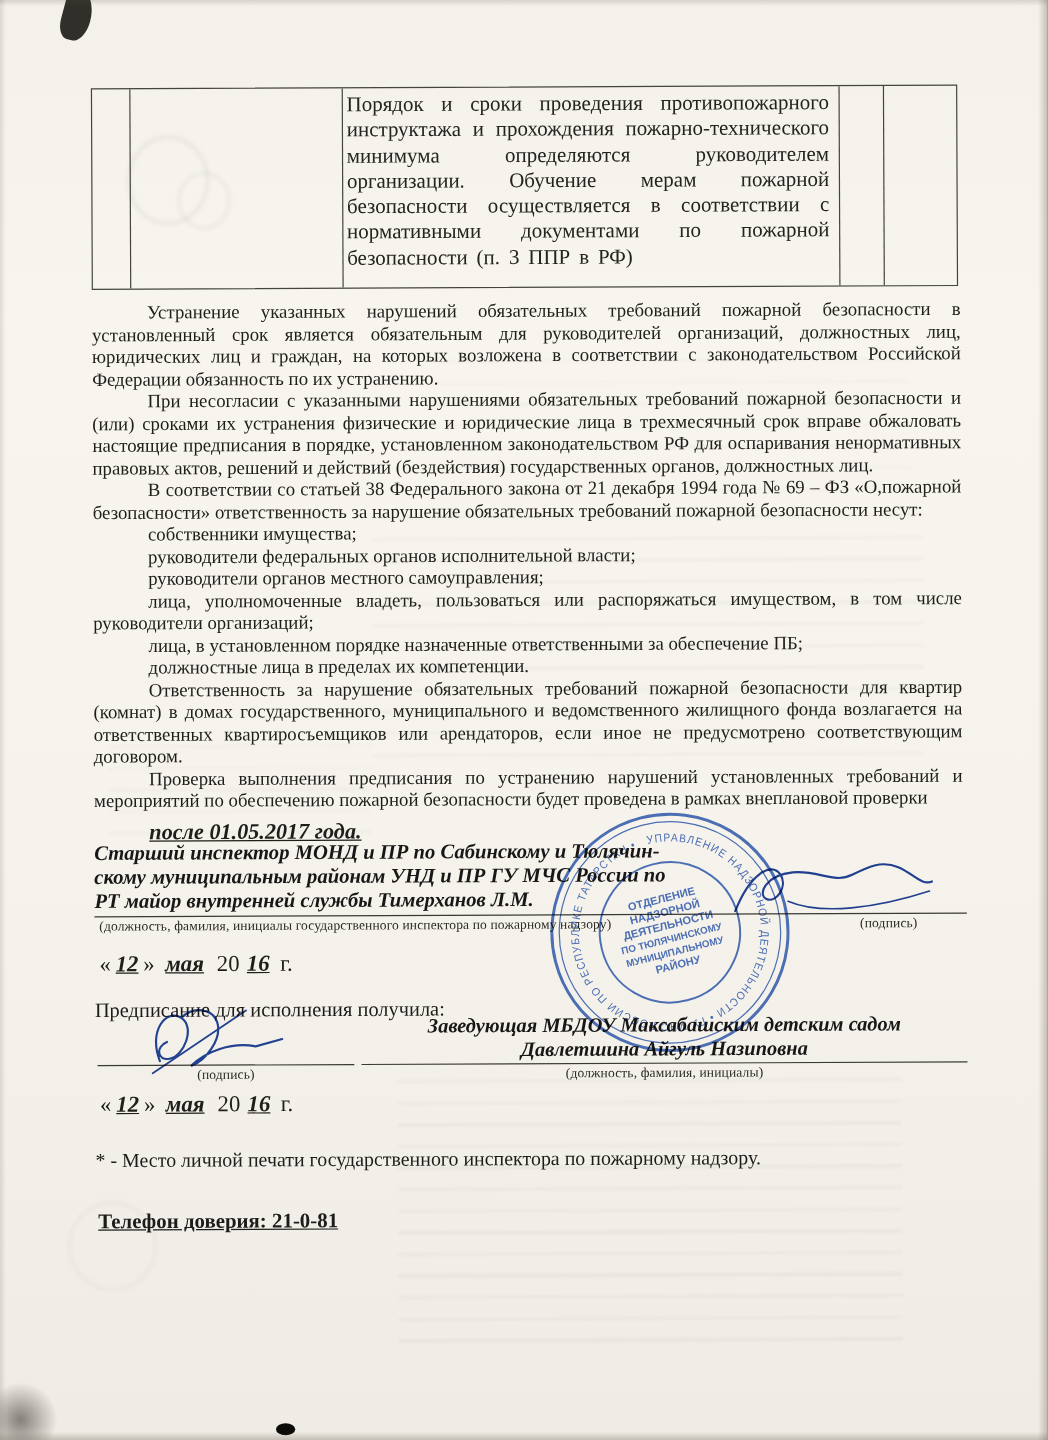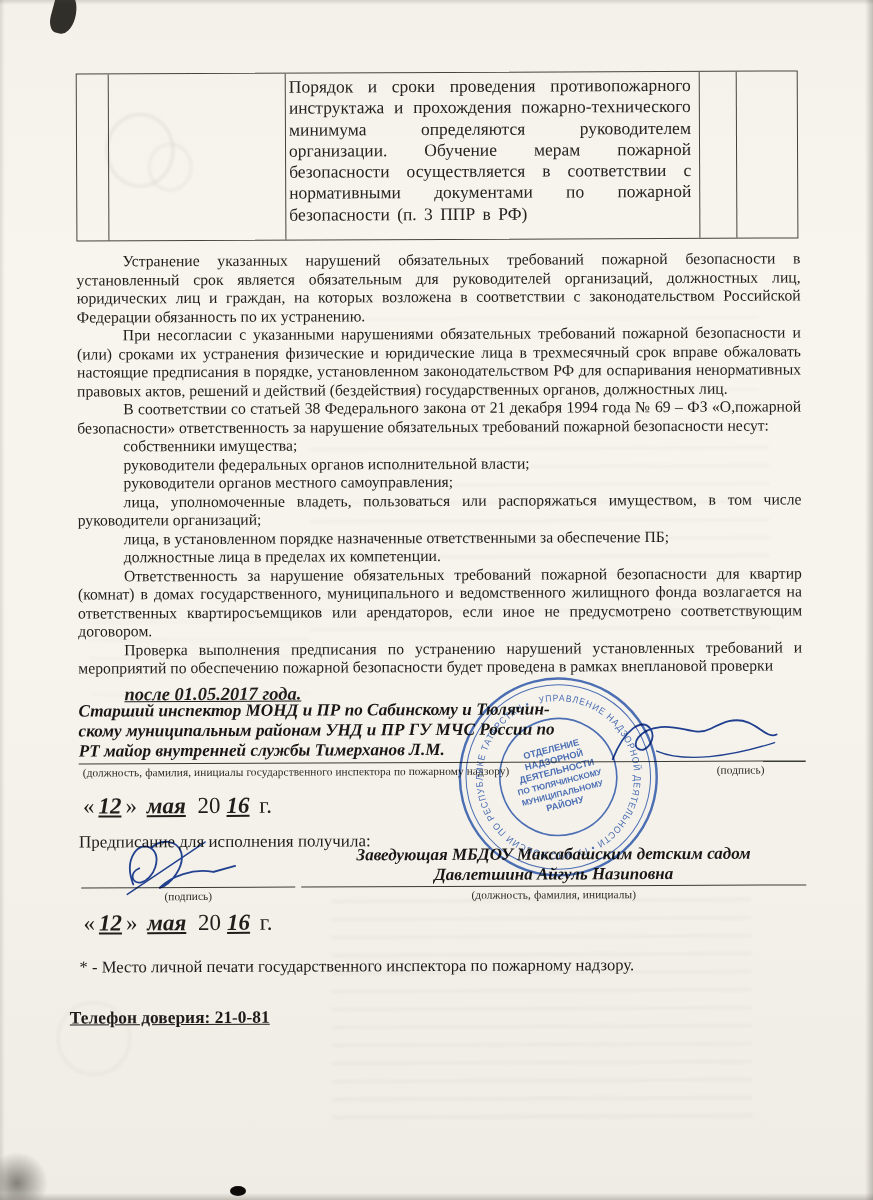--- a/index.html
+++ b/index.html
@@ -22,35 +22,35 @@
   .after-due { margin:7px 0 0; text-indent:46px; font-weight:bold; font-style:italic; font-size:18.5px; text-decoration:underline; }
 
   
   .officer { position:absolute; left:78px; top:700px; width:600px; font-weight:bold; font-style:italic; font-size:17.2px; line-height:20px; color:#181716; }
   .rule { position:absolute; border-top:1.4px solid #3a3a35; }
   .rule-officer { left:78px; top:762px; width:727px; }
   .caption { position:absolute; font-size:11.3px; color:#2b2a26; letter-spacing:.1px; }
   .caption-officer { left:82px; top:765px; }
   .caption-officer-sign { left:716px; top:765px; }
 
-  .date-line { position:absolute; font-size:23px; color:#1f1e1b;text-align:center; }
+  .date-line { position:absolute; font-size:19px; color:#1f1e1b;text-align:center; }
   .date-issue { left:82px; top:792px; }
   .date-receipt { left:82px; top:909px; }
   .dt-b { font-weight:bold; font-style:italic; text-decoration:underline; padding:0 4px; }
   .dt-c { padding:0 2px; }
 
   .receipt-intro { position:absolute; left:78px; top:831px; font-size:17px; }
   .receipt-block { position:absolute; left:300px; top:845px; width:505px; text-align:center; font-weight:bold; font-style:italic; font-size:17px; line-height:19.5px; color:#181716; }
   .rule-receipt-right { left:300px; top:886px; width:505px; }
   .caption-receipt { left:300px; top:889px; width:505px; text-align:center; }
   .rule-receipt-left { left:80px; top:886px; width:214px; }
   .caption-sign-left { left:80px; top:889px; width:214px; text-align:center; }
 
   .footnote { position:absolute; left:78px; top:956px; font-size:16.6px; }
-  .phone { position:absolute; left:68px; top:1006px; font-size:17.4px; font-weight:bold; text-decoration:underline; }
+  .phone { position:absolute; left:80px; top:1006px; font-size:17.4px; font-weight:bold; text-decoration:underline; }
 
   
   .stamp { position:absolute; left:455px; top:675px; width:205px; height:205px; transform:rotate(-14deg); mix-blend-mode:multiply; opacity:.92; }
   .sig { position:absolute; mix-blend-mode:multiply; }
   .sig-officer { left:598px; top:700px; width:190px; height:85px; }
   .sig-recipient { left:108px; top:831px; width:150px; height:75px; }
 
   
   .bleed { position:absolute; background:repeating-linear-gradient(180deg, rgba(105,100,90,.55) 0px, rgba(105,100,90,.55) 2px, transparent 2px, transparent 18px); filter:blur(1.4px); }
   .bleed-1 { left:360px; top:300px; width:400px; height:120px; opacity:.08; }

